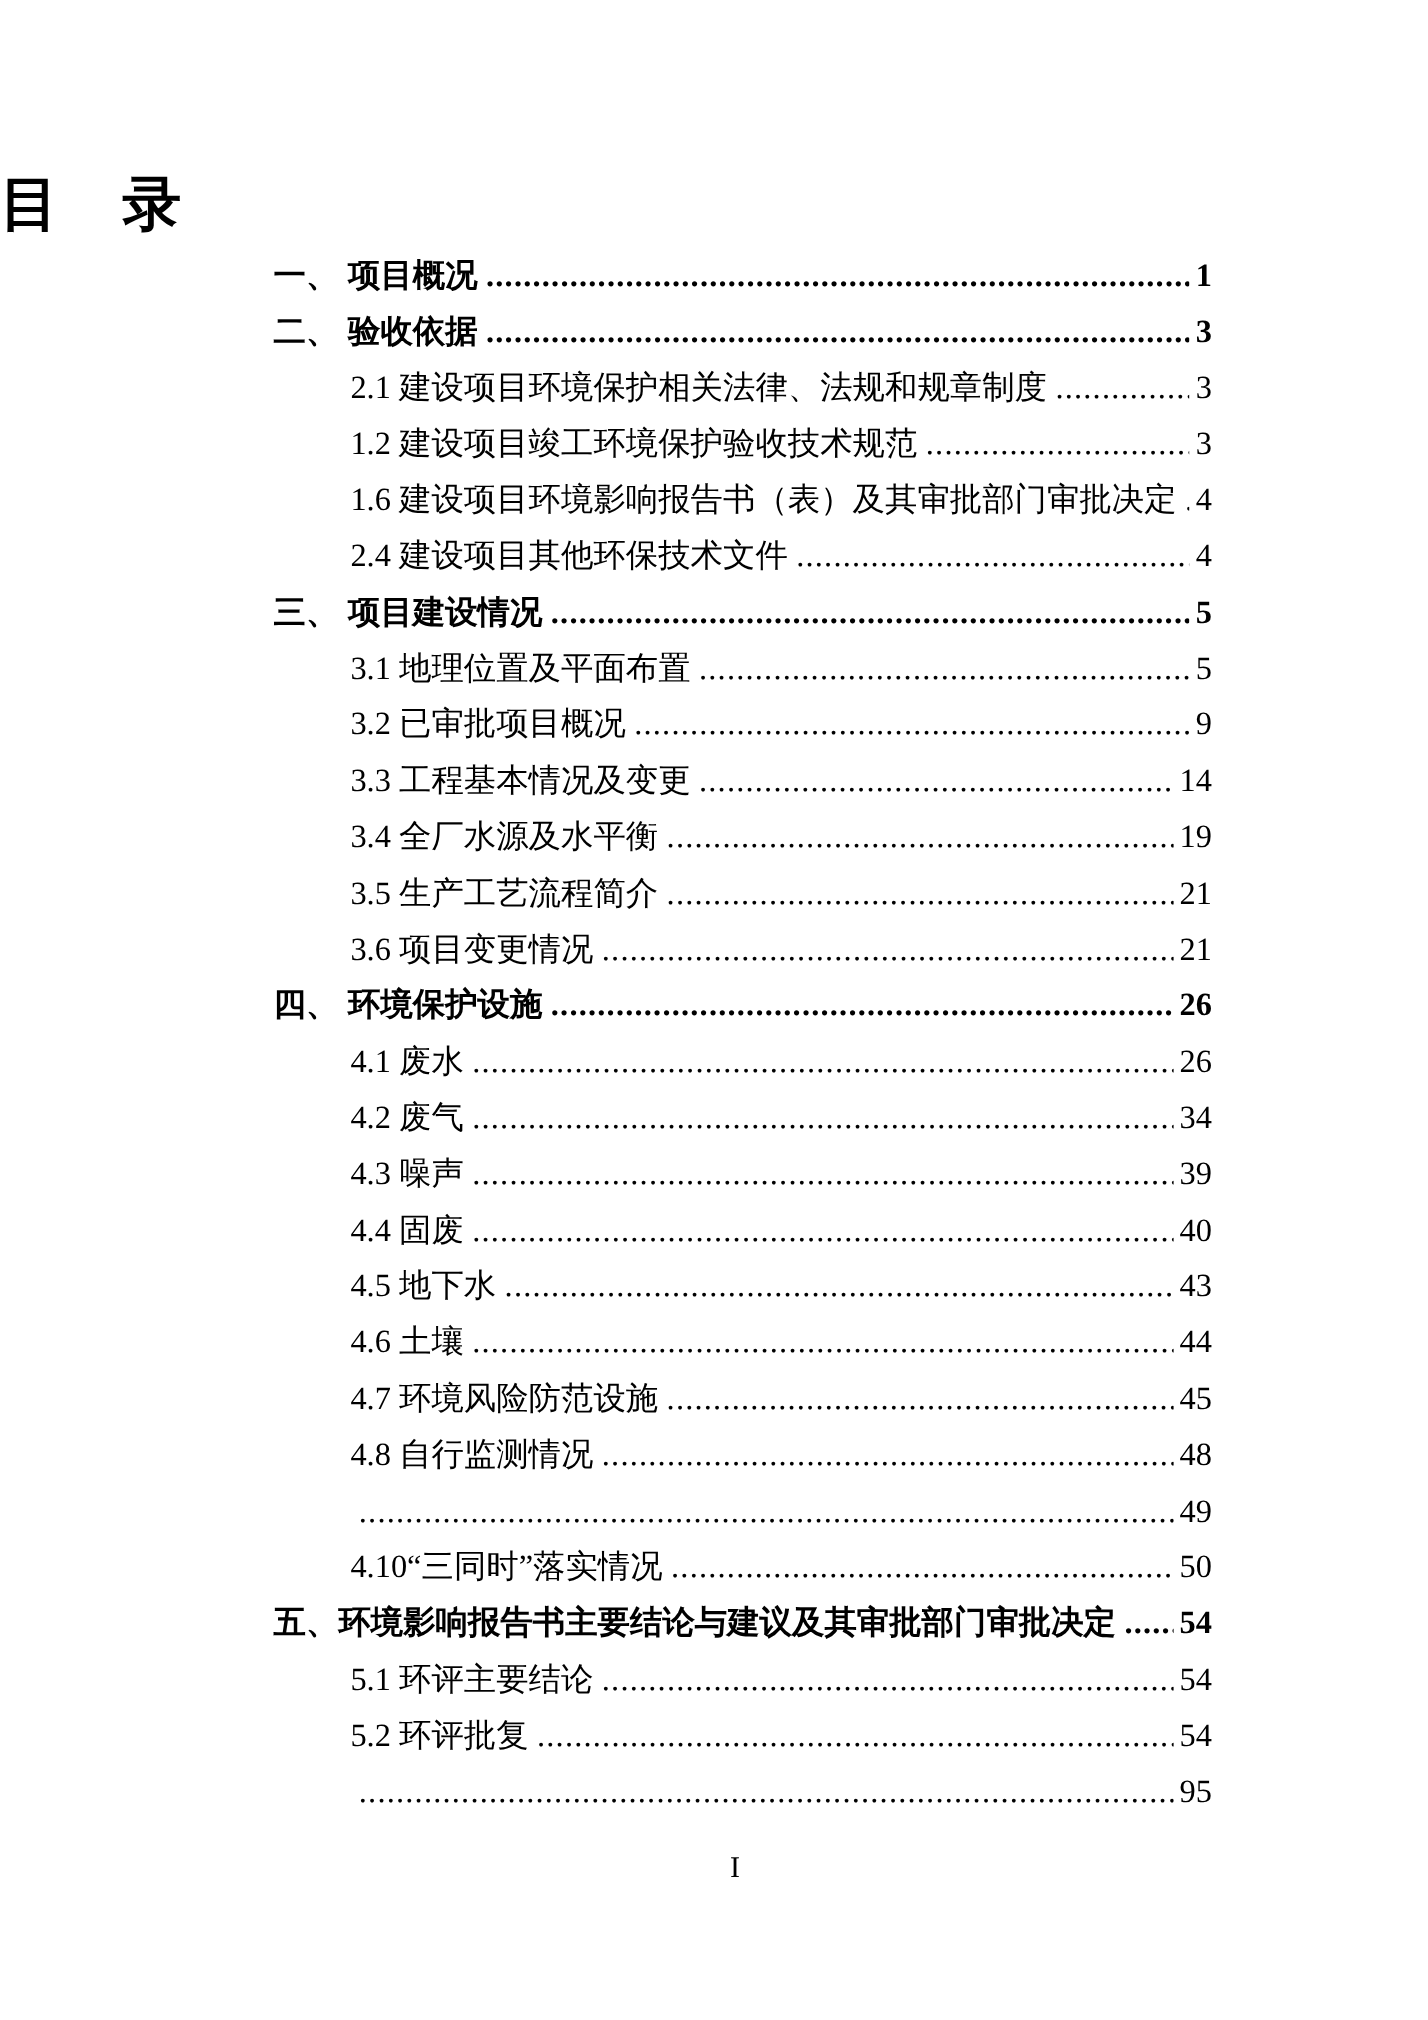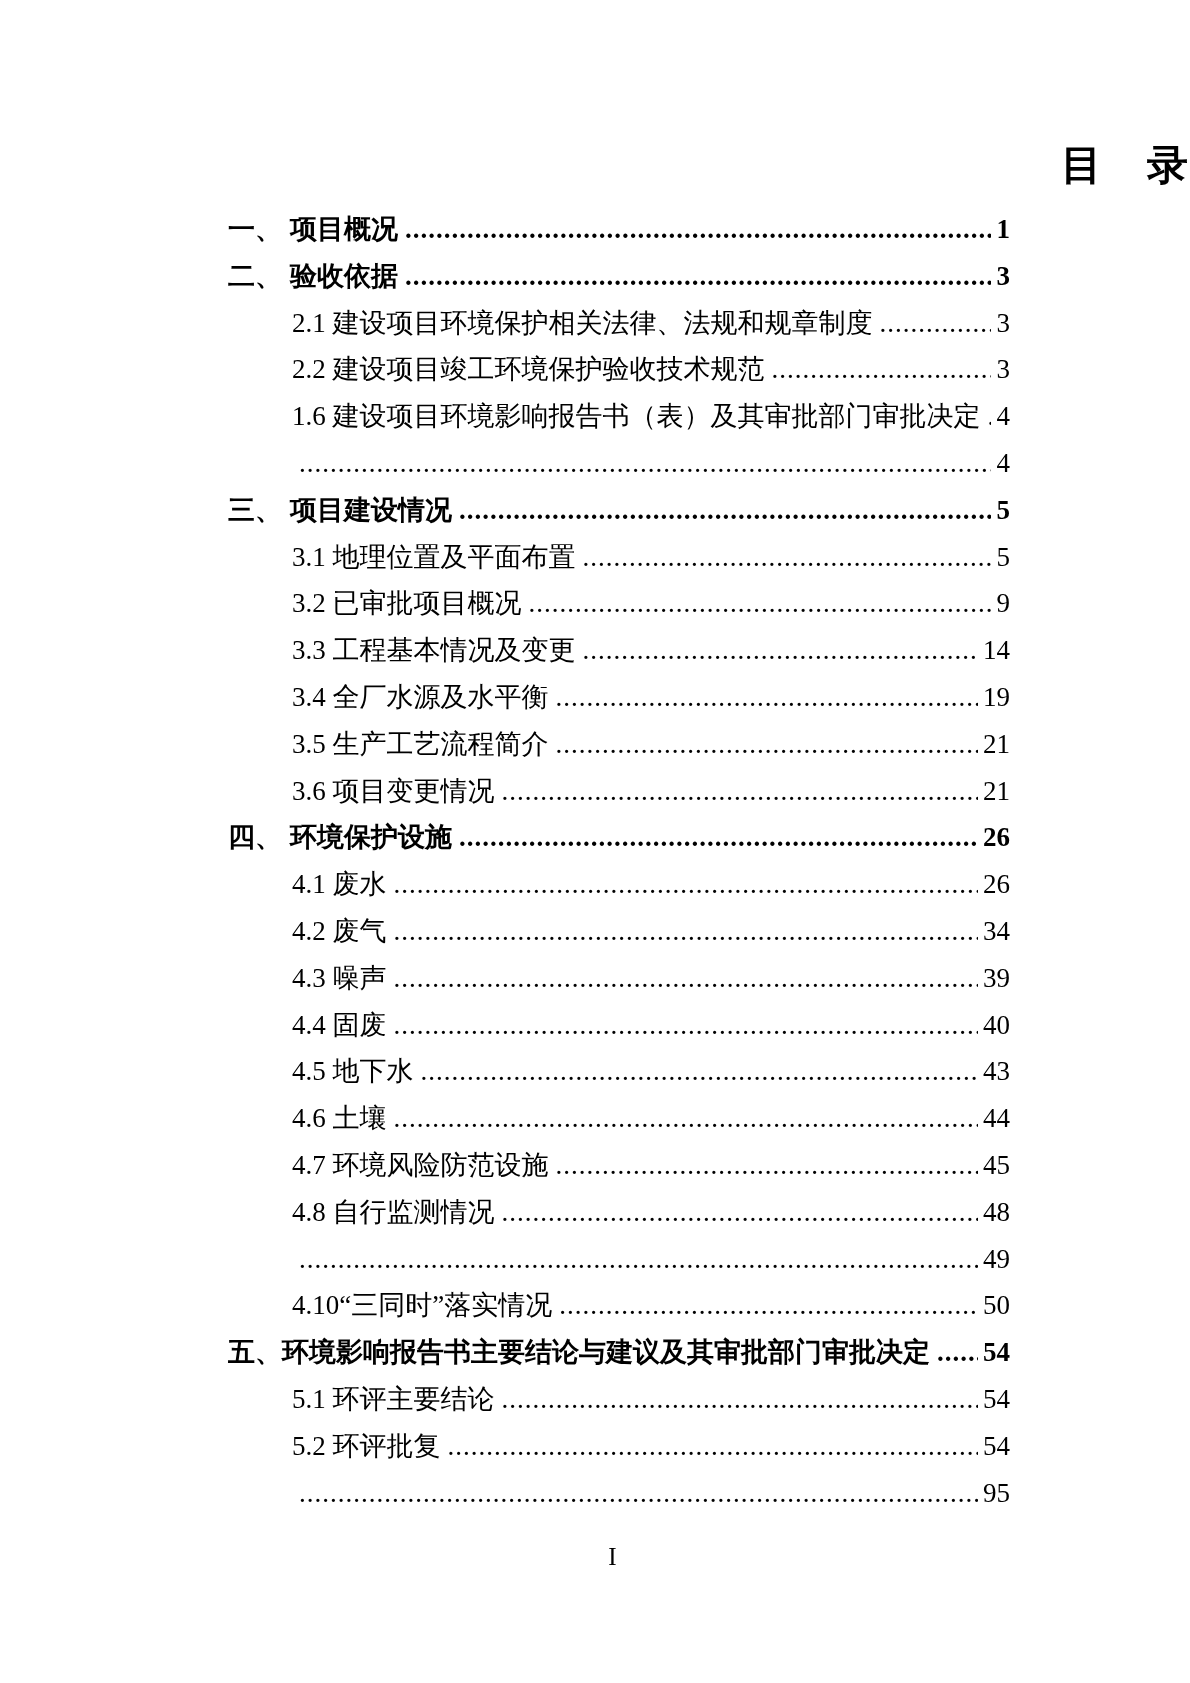--- a/index.html
+++ b/index.html
@@ -13,22 +13,22 @@
     position: relative;
     font-family: "Liberation Serif", "DejaVu Serif", serif;
     color: #000000;
     overflow: hidden;
   }
   .page-title {
     position: absolute;
     top: 138px;
     left: 0;
     width: 100%;
-    text-align: right;
-    font-size: 41px;
+    text-align: left;
+    font-size: 49px;
     font-weight: bold;
     letter-spacing: 2px;
   }
   .toc {
     position: absolute;
     top: 206px;
     left: 215px;
     width: 795px;
   }
   .toc-entry {
@@ -85,30 +85,31 @@
       <span class="label">验收依据</span>
       <span class="leader">............................................................................................................................................................................................................................................................................................................</span>
       <span class="pagenum">3</span>
     </div>
     <div class="toc-entry l2">
       <span class="label">2.1 建设项目环境保护相关法律、法规和规章制度</span>
       <span class="leader">............................................................................................................................................................................................................................................................................................................</span>
       <span class="pagenum">3</span>
     </div>
     <div class="toc-entry l2">
-      <span class="label">2.2 建设项目竣工环境保护验收技术规范</span>
+      <span class="label">1.2 建设项目竣工环境保护验收技术规范</span>
       <span class="leader">............................................................................................................................................................................................................................................................................................................</span>
       <span class="pagenum">3</span>
     </div>
     <div class="toc-entry l2">
       <span class="label">1.6 建设项目环境影响报告书（表）及其审批部门审批决定</span>
       <span class="leader">............................................................................................................................................................................................................................................................................................................</span>
       <span class="pagenum">4</span>
     </div>
     <div class="toc-entry l2">
+      <span class="label">2.4 建设项目其他环保技术文件</span>
       <span class="leader">............................................................................................................................................................................................................................................................................................................</span>
       <span class="pagenum">4</span>
     </div>
     <div class="toc-entry l1 bold tab">
       <span class="num">三、</span>
       <span class="label">项目建设情况</span>
       <span class="leader">............................................................................................................................................................................................................................................................................................................</span>
       <span class="pagenum">5</span>
     </div>
     <div class="toc-entry l2">

